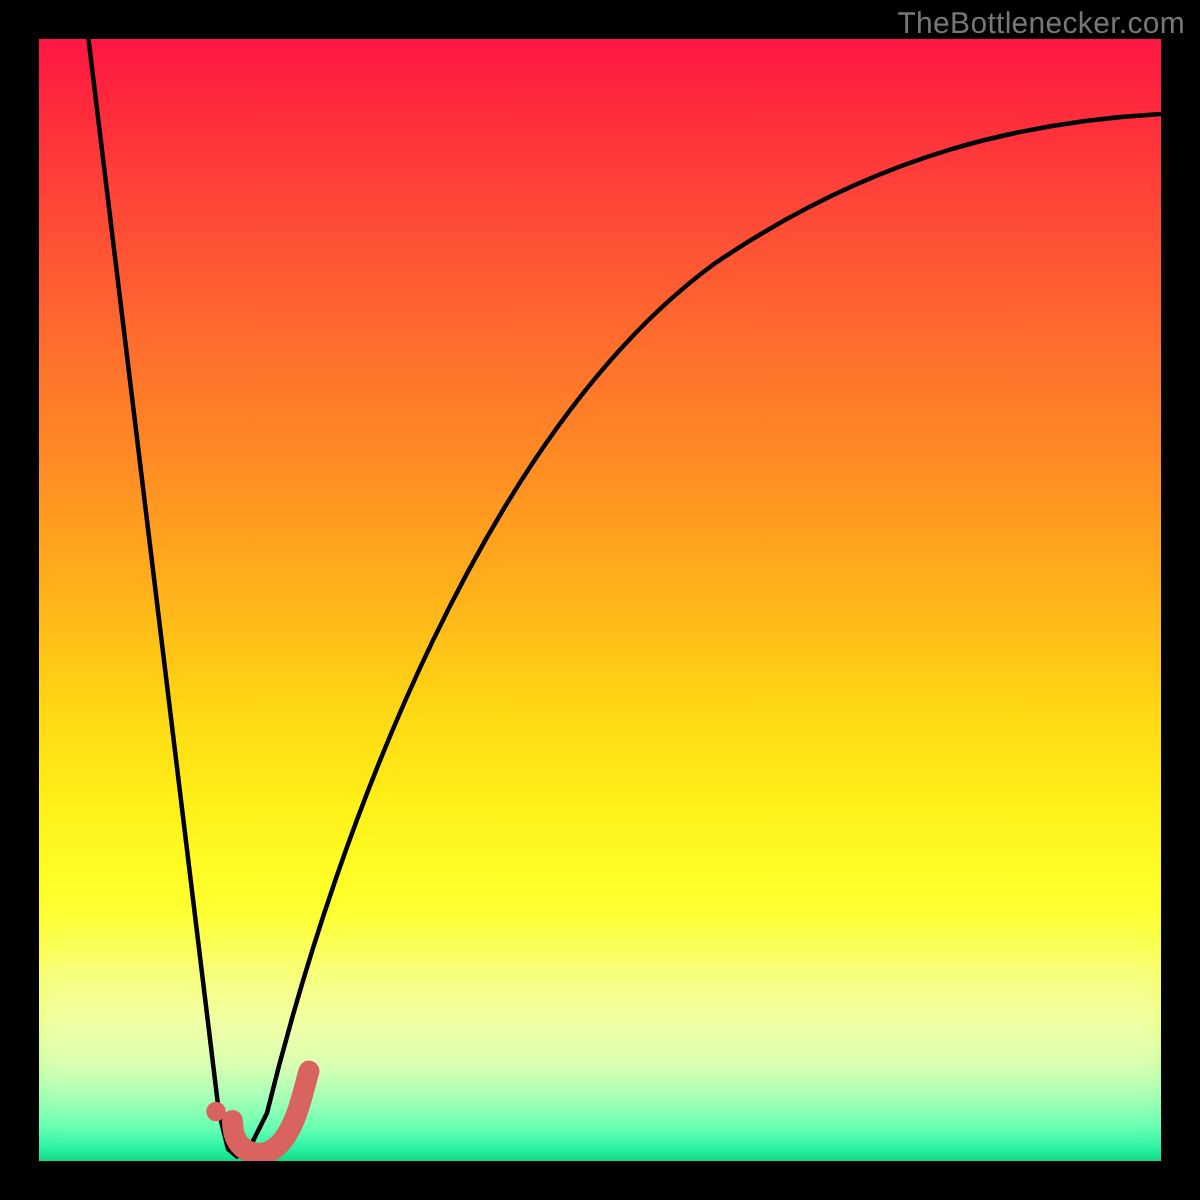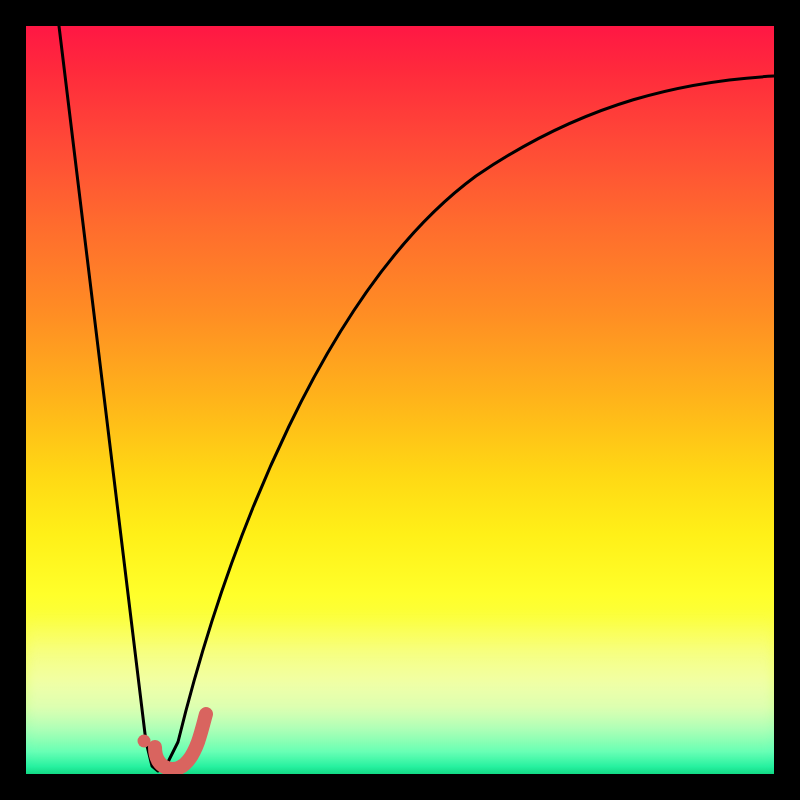--- a/index.html
+++ b/index.html
@@ -102,13 +102,14 @@
 
       <path d="M 129 721
                C 129 732, 133 741, 145 743
                C 156 744, 165 735, 172 716
                C 176 704, 178 695, 180 688" fill="none" stroke="#d9645f" stroke-width="14" stroke-linecap="round" stroke-linejoin="round"></path>
 
       <circle cx="118" cy="715" r="6.5" fill="#d9645f"></circle>
     </svg>
   </div>
 
+  <div class="watermark">TheBottlenecker.com</div>
 </div>
 
 </body></html>

